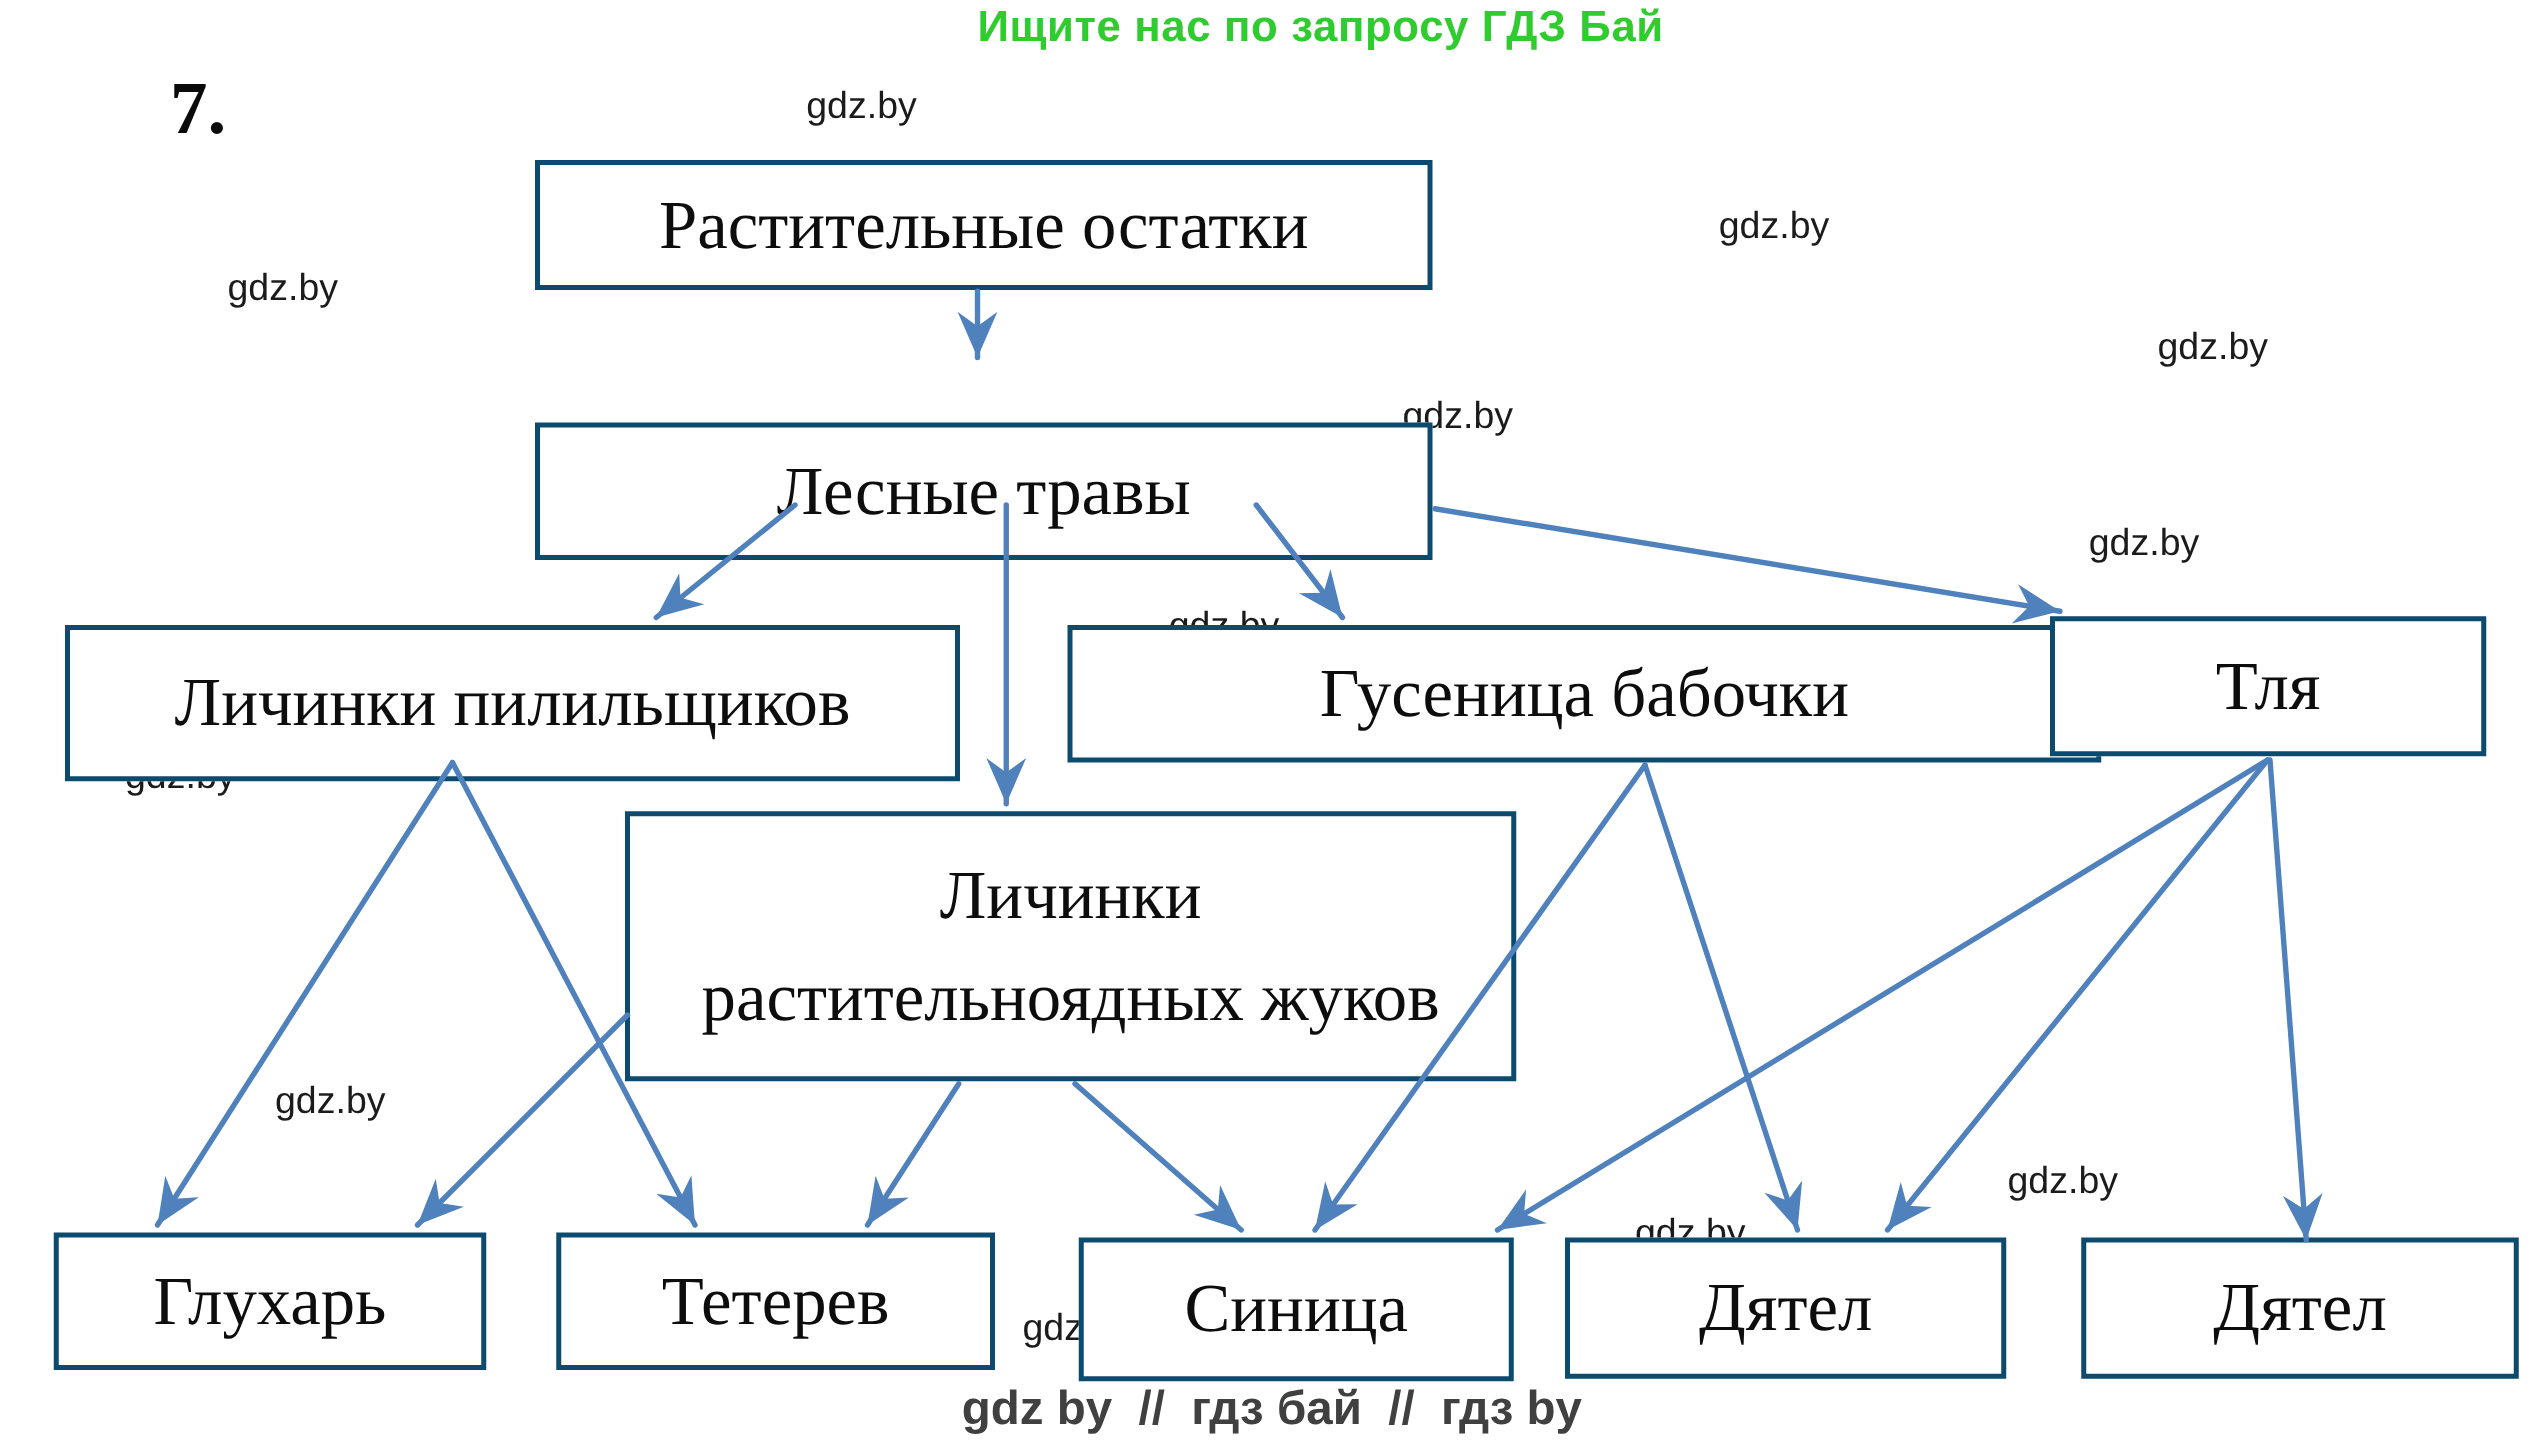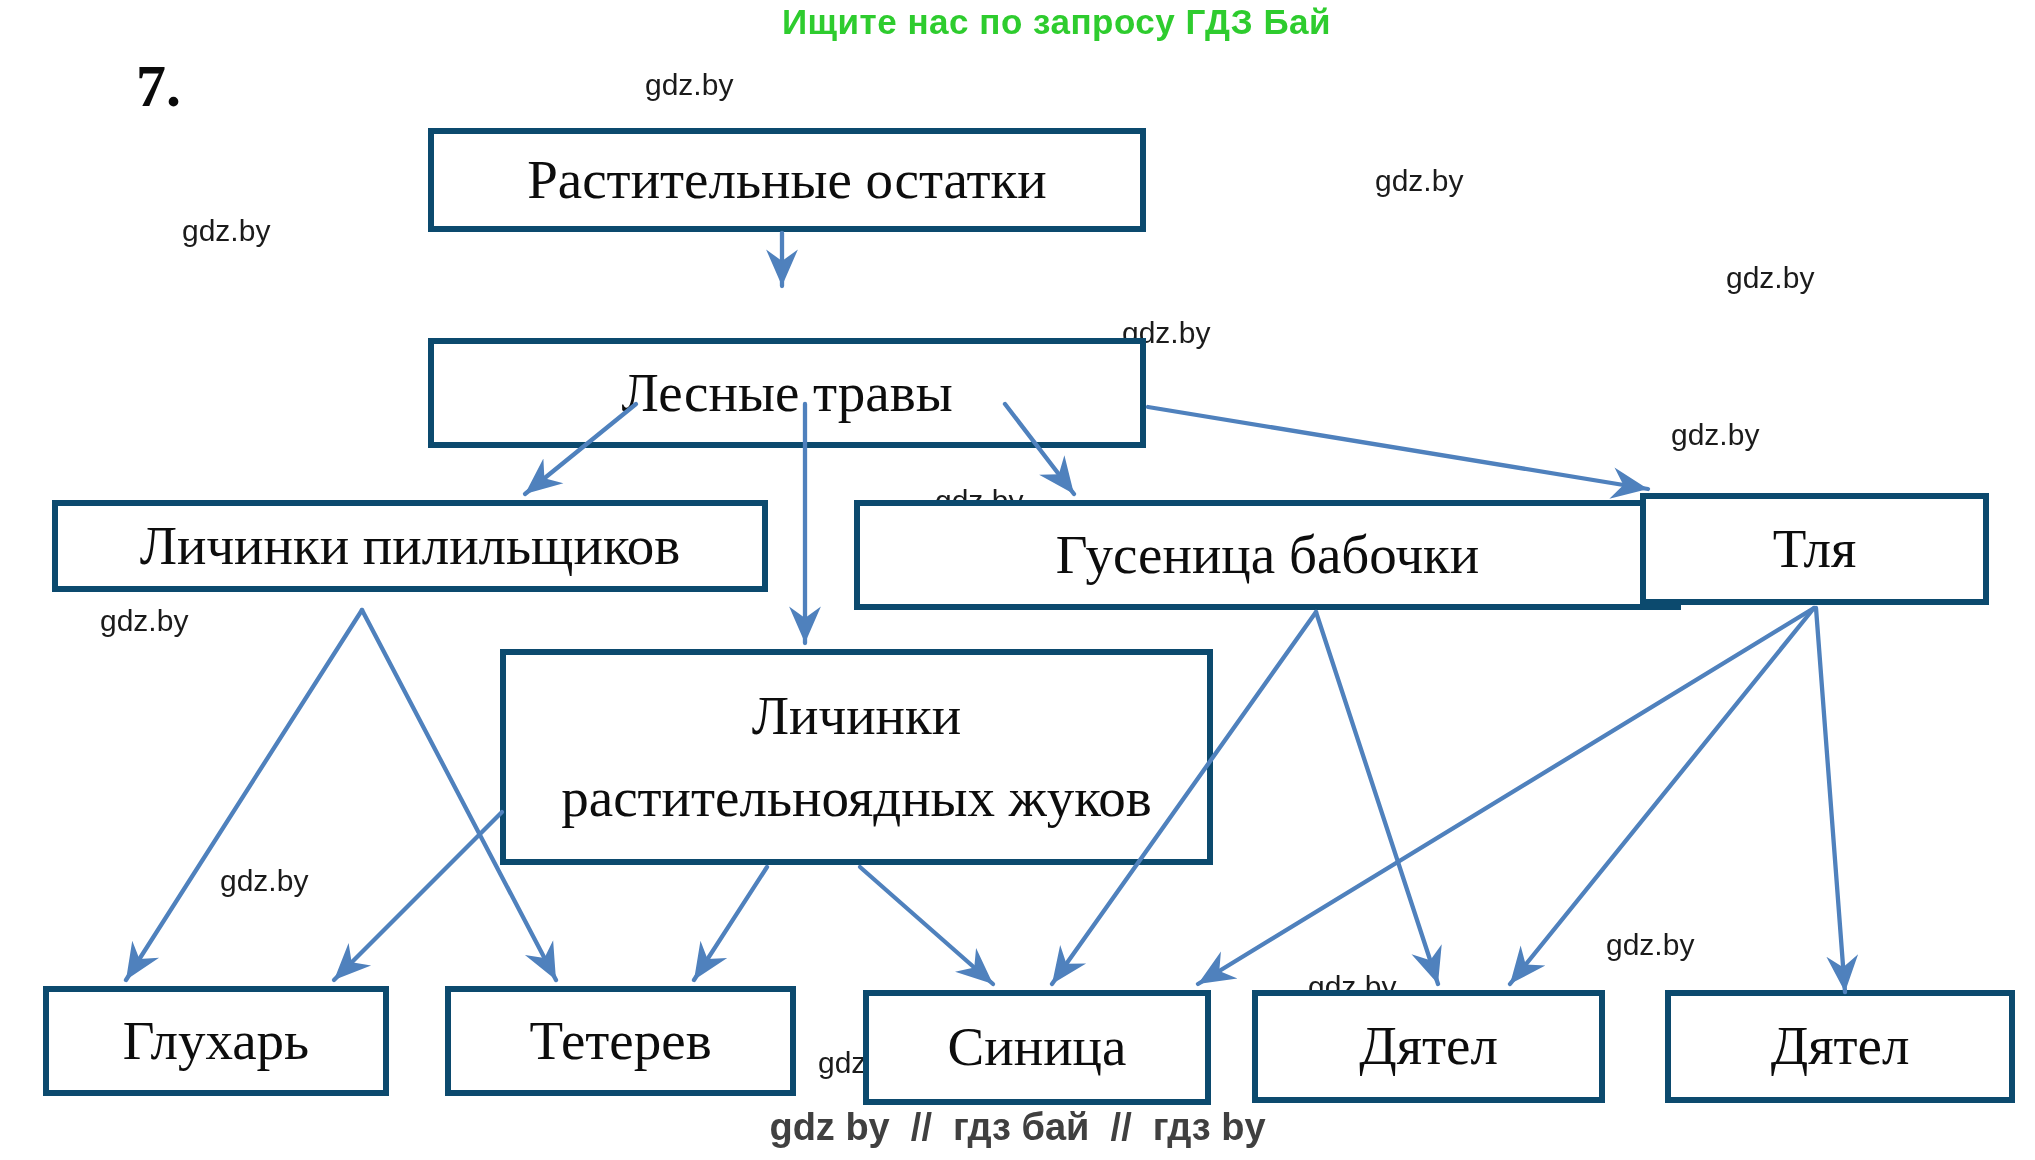--- a/index.html
+++ b/index.html
@@ -21,29 +21,29 @@
     font-family:"Liberation Serif", serif;
     font-size:60px;font-weight:bold;color:#0a0a0a;
   }
   .watermark{
     position:absolute;
     font-size:30px;line-height:1;color:#1b1b1b;
     white-space:nowrap;
   }
   .node{
     position:absolute;box-sizing:border-box;
-    background:#ffffff;border:6px solid #0c4a6e;
+    background:#ffffff;border:4px solid #0c4a6e;
     display:flex;flex-direction:column;align-items:center;justify-content:center;
     font-family:"Liberation Serif", "DejaVu Serif", serif;
     font-size:55px;color:#0d0d0d;line-height:1.5;
     text-align:center;white-space:nowrap;
   }
   #node-plant-remains        {left:428px; top:128px; width:718px; height:104px;}
   #node-forest-grasses       {left:428px; top:291px; width:718px; height:110px;margin-top:47px;}
-  #node-sawfly-larvae        {left:52px;  top:500px; width:716px; height:92px;}
+  #node-sawfly-larvae        {left:52px;  top:500px; width:716px; height:125px;}
   #node-butterfly-caterpillar{left:854px; top:500px; width:827px; height:110px;}
   #node-aphid                {left:1640px;top:493px; width:349px; height:112px;}
   #node-beetle-larvae        {left:500px; top:649px; width:713px; height:216px;}
   #node-capercaillie         {left:43px;  top:986px; width:346px; height:110px;text-align:center;}
   #node-black-grouse         {left:445px; top:986px; width:351px; height:110px;}
   #node-tit                  {left:863px; top:990px; width:348px; height:115px;}
   #node-woodpecker-1         {left:1252px;top:990px; width:353px; height:113px;}
   #node-woodpecker-2         {left:1665px;top:990px; width:350px; height:113px;}
   .arrows{
     position:absolute;left:0;top:0;width:2035px;height:1160px;

